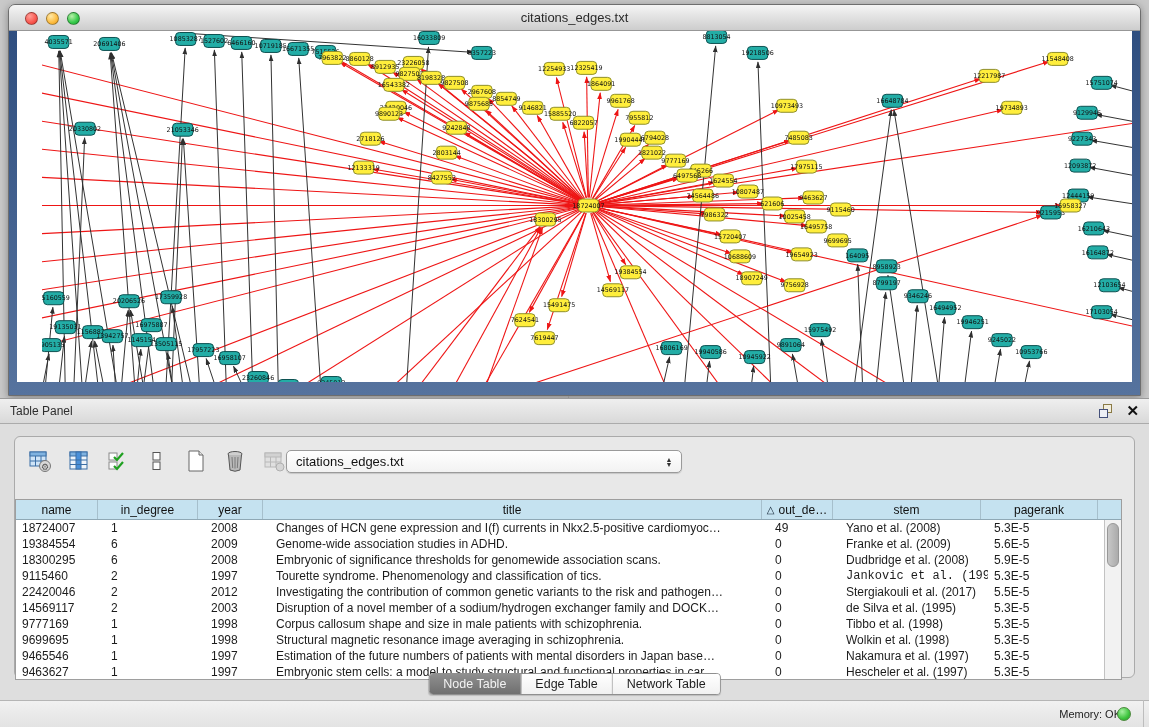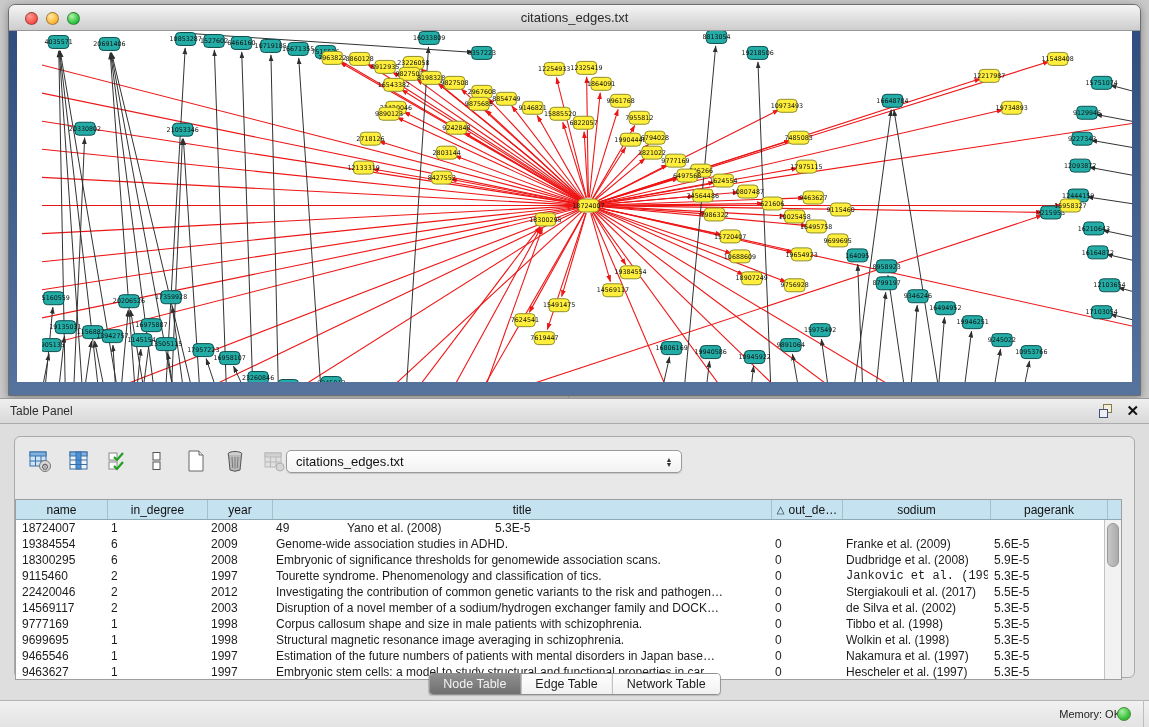--- a/index.html
+++ b/index.html
@@ -791,48 +791,49 @@
     <div class="dropdown">
       <span class="val">citations_edges.txt</span>
       <span class="dd-arrows">
           <span>▲</span>
           <span>▼</span>
         </span>
     </div>
 
     <div class="table">
       <div class="thead" id="thead">
-          <div class="hcell" style="width: 92px;">
+          <div class="hcell" style="width: 82px;">
             <span>name</span>
           </div>
           <div class="hcell" style="width: 100px;">
             <span>in_degree</span>
           </div>
           <div class="hcell" style="width: 65px;">
             <span>year</span>
           </div>
           <div class="hcell" style="width: 499px;">
             <span>title</span>
           </div>
           <div class="hcell" style="width: 71px;">
             <span class="sort">△</span>
             <span>out_de…</span>
           </div>
           <div class="hcell" style="width: 148px;">
-            <span>sodium</span>
+            <span>stem</span>
           </div>
           <div class="hcell" style="width: 117px;">
             <span>pagerank</span>
           </div>
         </div>
       <div id="tbody">
           <div class="trow">
             <div class="tcell" style="width: 89px;">18724007</div>
             <div class="tcell" style="width: 100px;">1</div>
             <div class="tcell" style="width: 65px;">2008</div>
+            <div class="tcell" style="width: 499px;">Changes of HCN gene expression and I(f) currents in Nkx2.5-positive cardiomyoc…</div>
             <div class="tcell" style="width: 71px;">49</div>
             <div class="tcell" style="width: 148px;">Yano et al. (2008)</div>
             <div class="tcell" style="width: 117px;">5.3E-5</div>
           </div>
           <div class="trow">
             <div class="tcell" style="width: 89px;">19384554</div>
             <div class="tcell" style="width: 100px;">6</div>
             <div class="tcell" style="width: 65px;">2009</div>
             <div class="tcell" style="width: 499px;">Genome-wide association studies in ADHD.</div>
             <div class="tcell" style="width: 71px;">0</div>
@@ -865,21 +866,21 @@
             <div class="tcell" style="width: 71px;">0</div>
             <div class="tcell" style="width: 148px;">Stergiakouli et al. (2017)</div>
             <div class="tcell" style="width: 117px;">5.5E-5</div>
           </div>
           <div class="trow">
             <div class="tcell" style="width: 89px;">14569117</div>
             <div class="tcell" style="width: 100px;">2</div>
             <div class="tcell" style="width: 65px;">2003</div>
             <div class="tcell" style="width: 499px;">Disruption of a novel member of a sodium/hydrogen exchanger family and DOCK…</div>
             <div class="tcell" style="width: 71px;">0</div>
-            <div class="tcell" style="width: 148px;">de Silva et al. (2002)</div>
+            <div class="tcell" style="width: 148px;">de Silva et al. (1995)</div>
             <div class="tcell" style="width: 117px;">5.3E-5</div>
           </div>
           <div class="trow">
             <div class="tcell" style="width: 89px;">9777169</div>
             <div class="tcell" style="width: 100px;">1</div>
             <div class="tcell" style="width: 65px;">1998</div>
             <div class="tcell" style="width: 499px;">Corpus callosum shape and size in male patients with schizophrenia.</div>
             <div class="tcell" style="width: 71px;">0</div>
             <div class="tcell" style="width: 148px;">Tibbo et al. (1998)</div>
             <div class="tcell" style="width: 117px;">5.3E-5</div>

